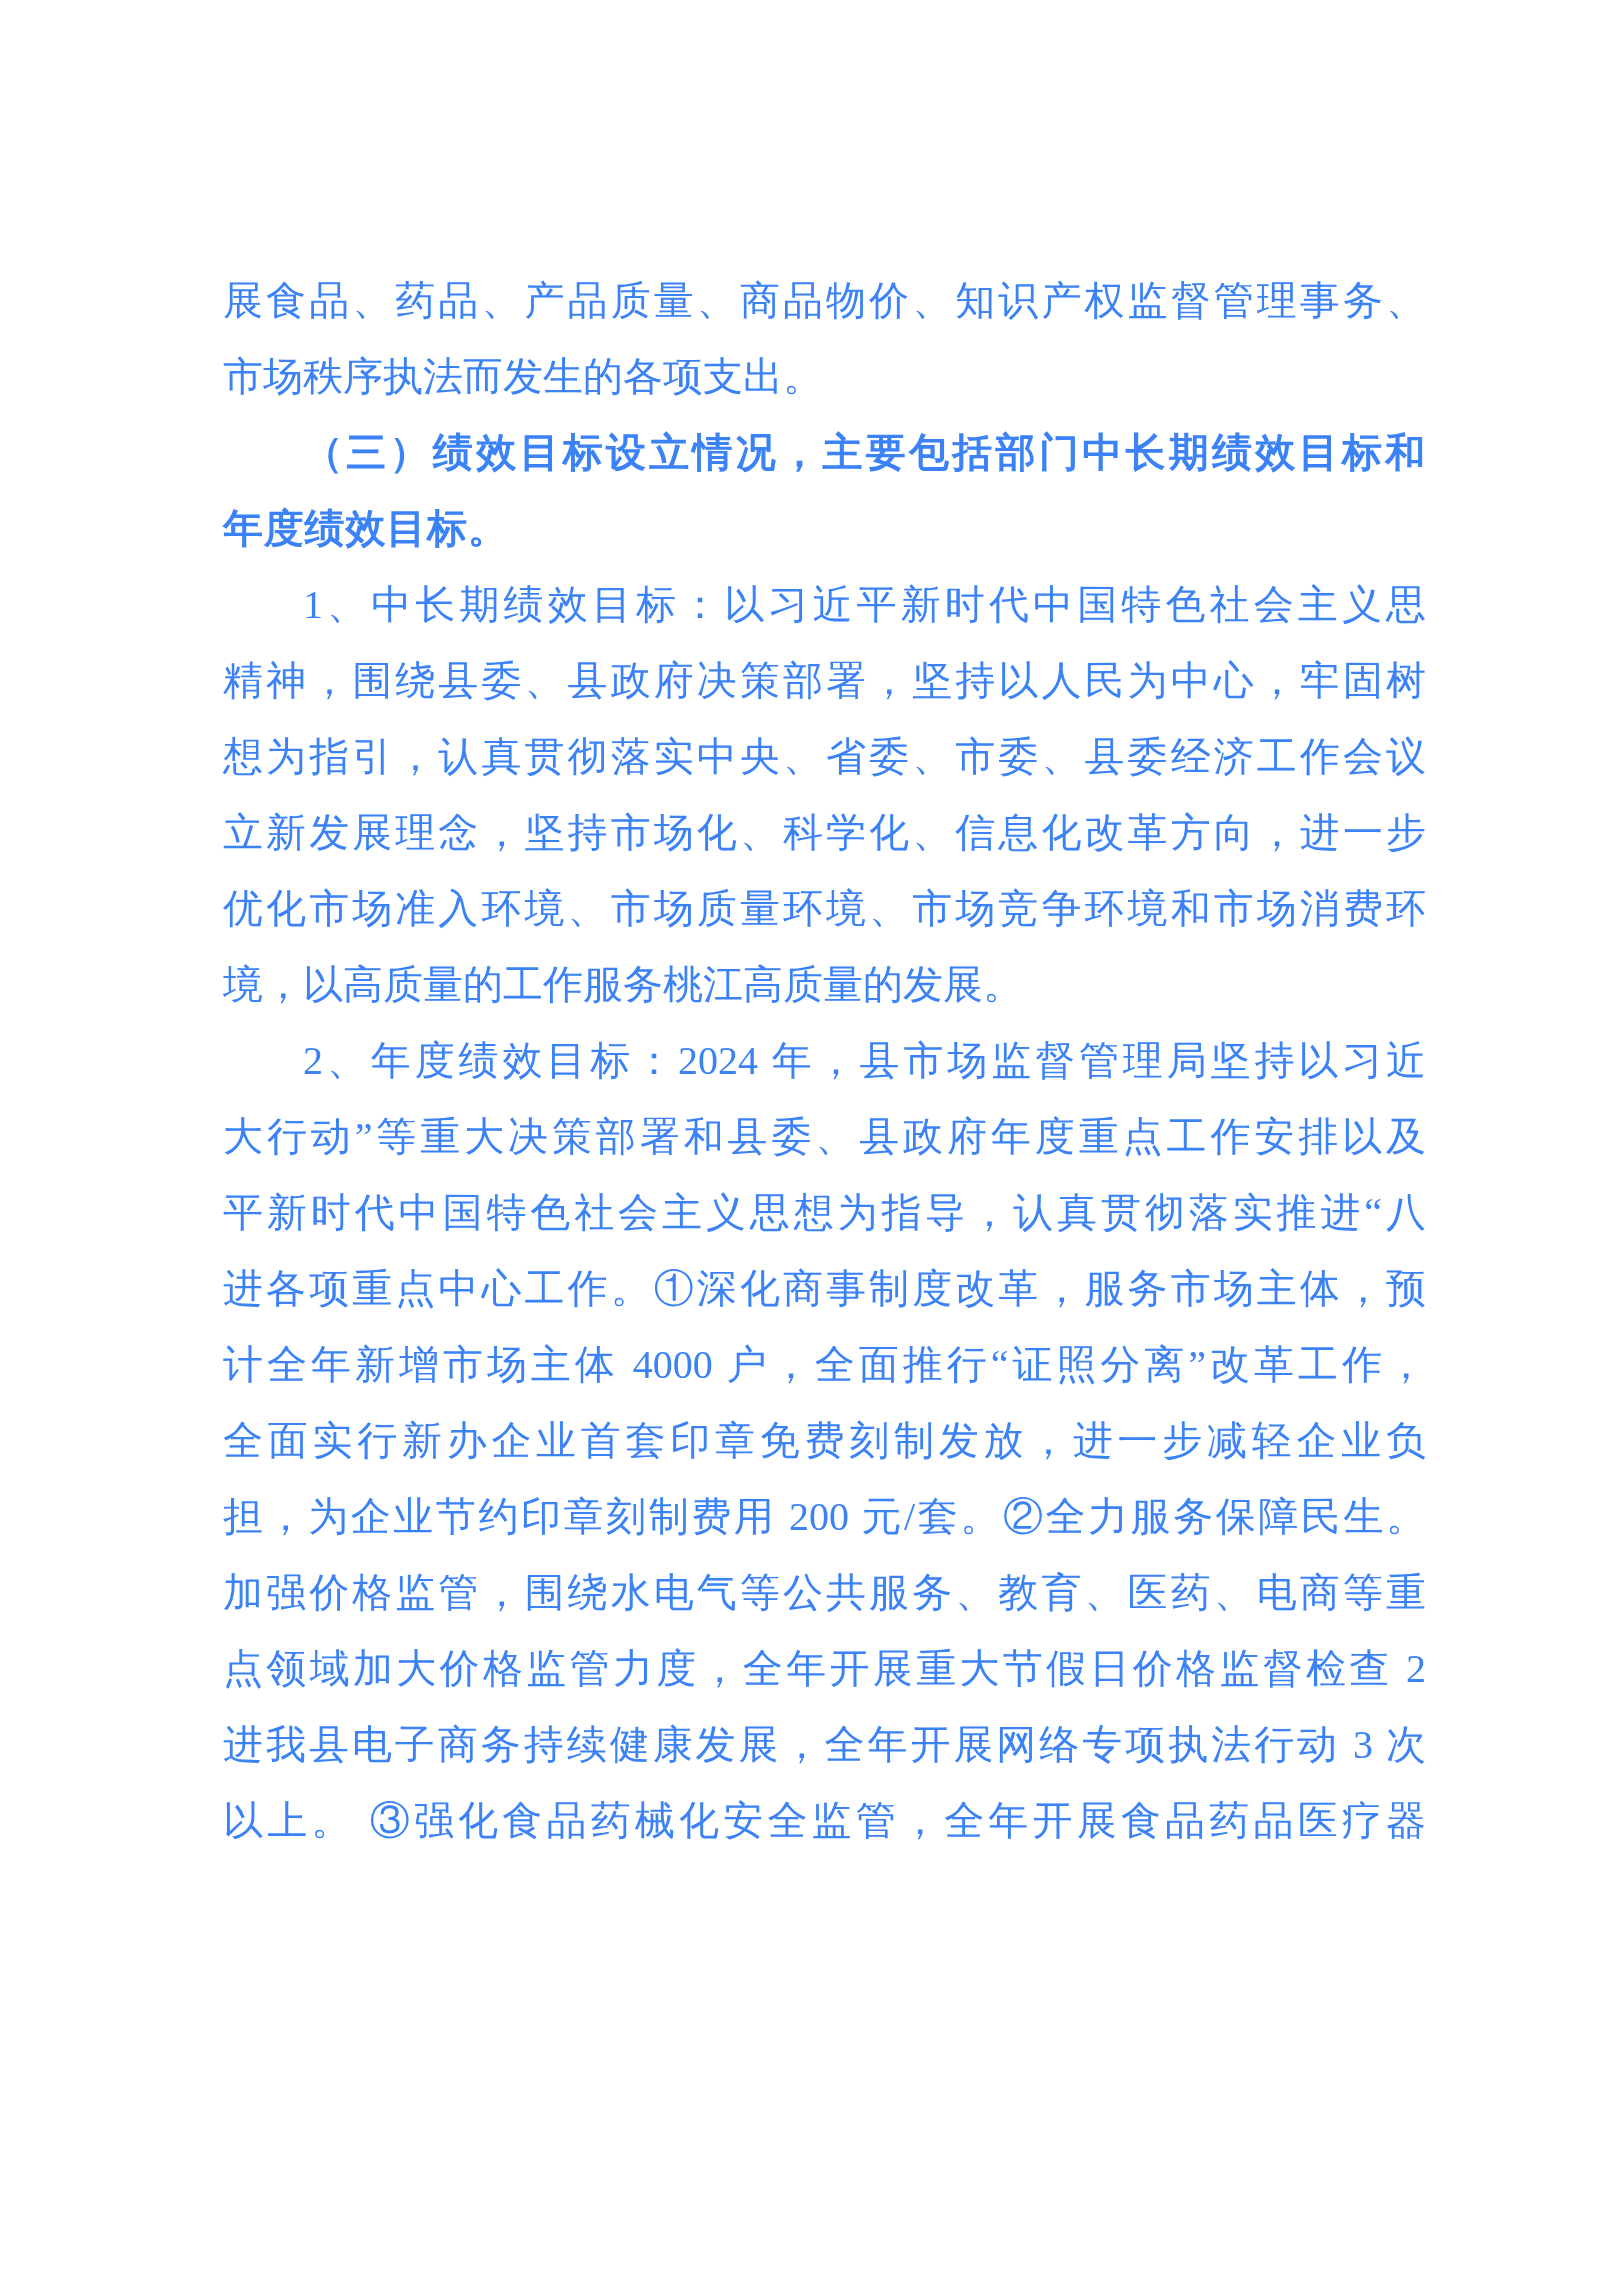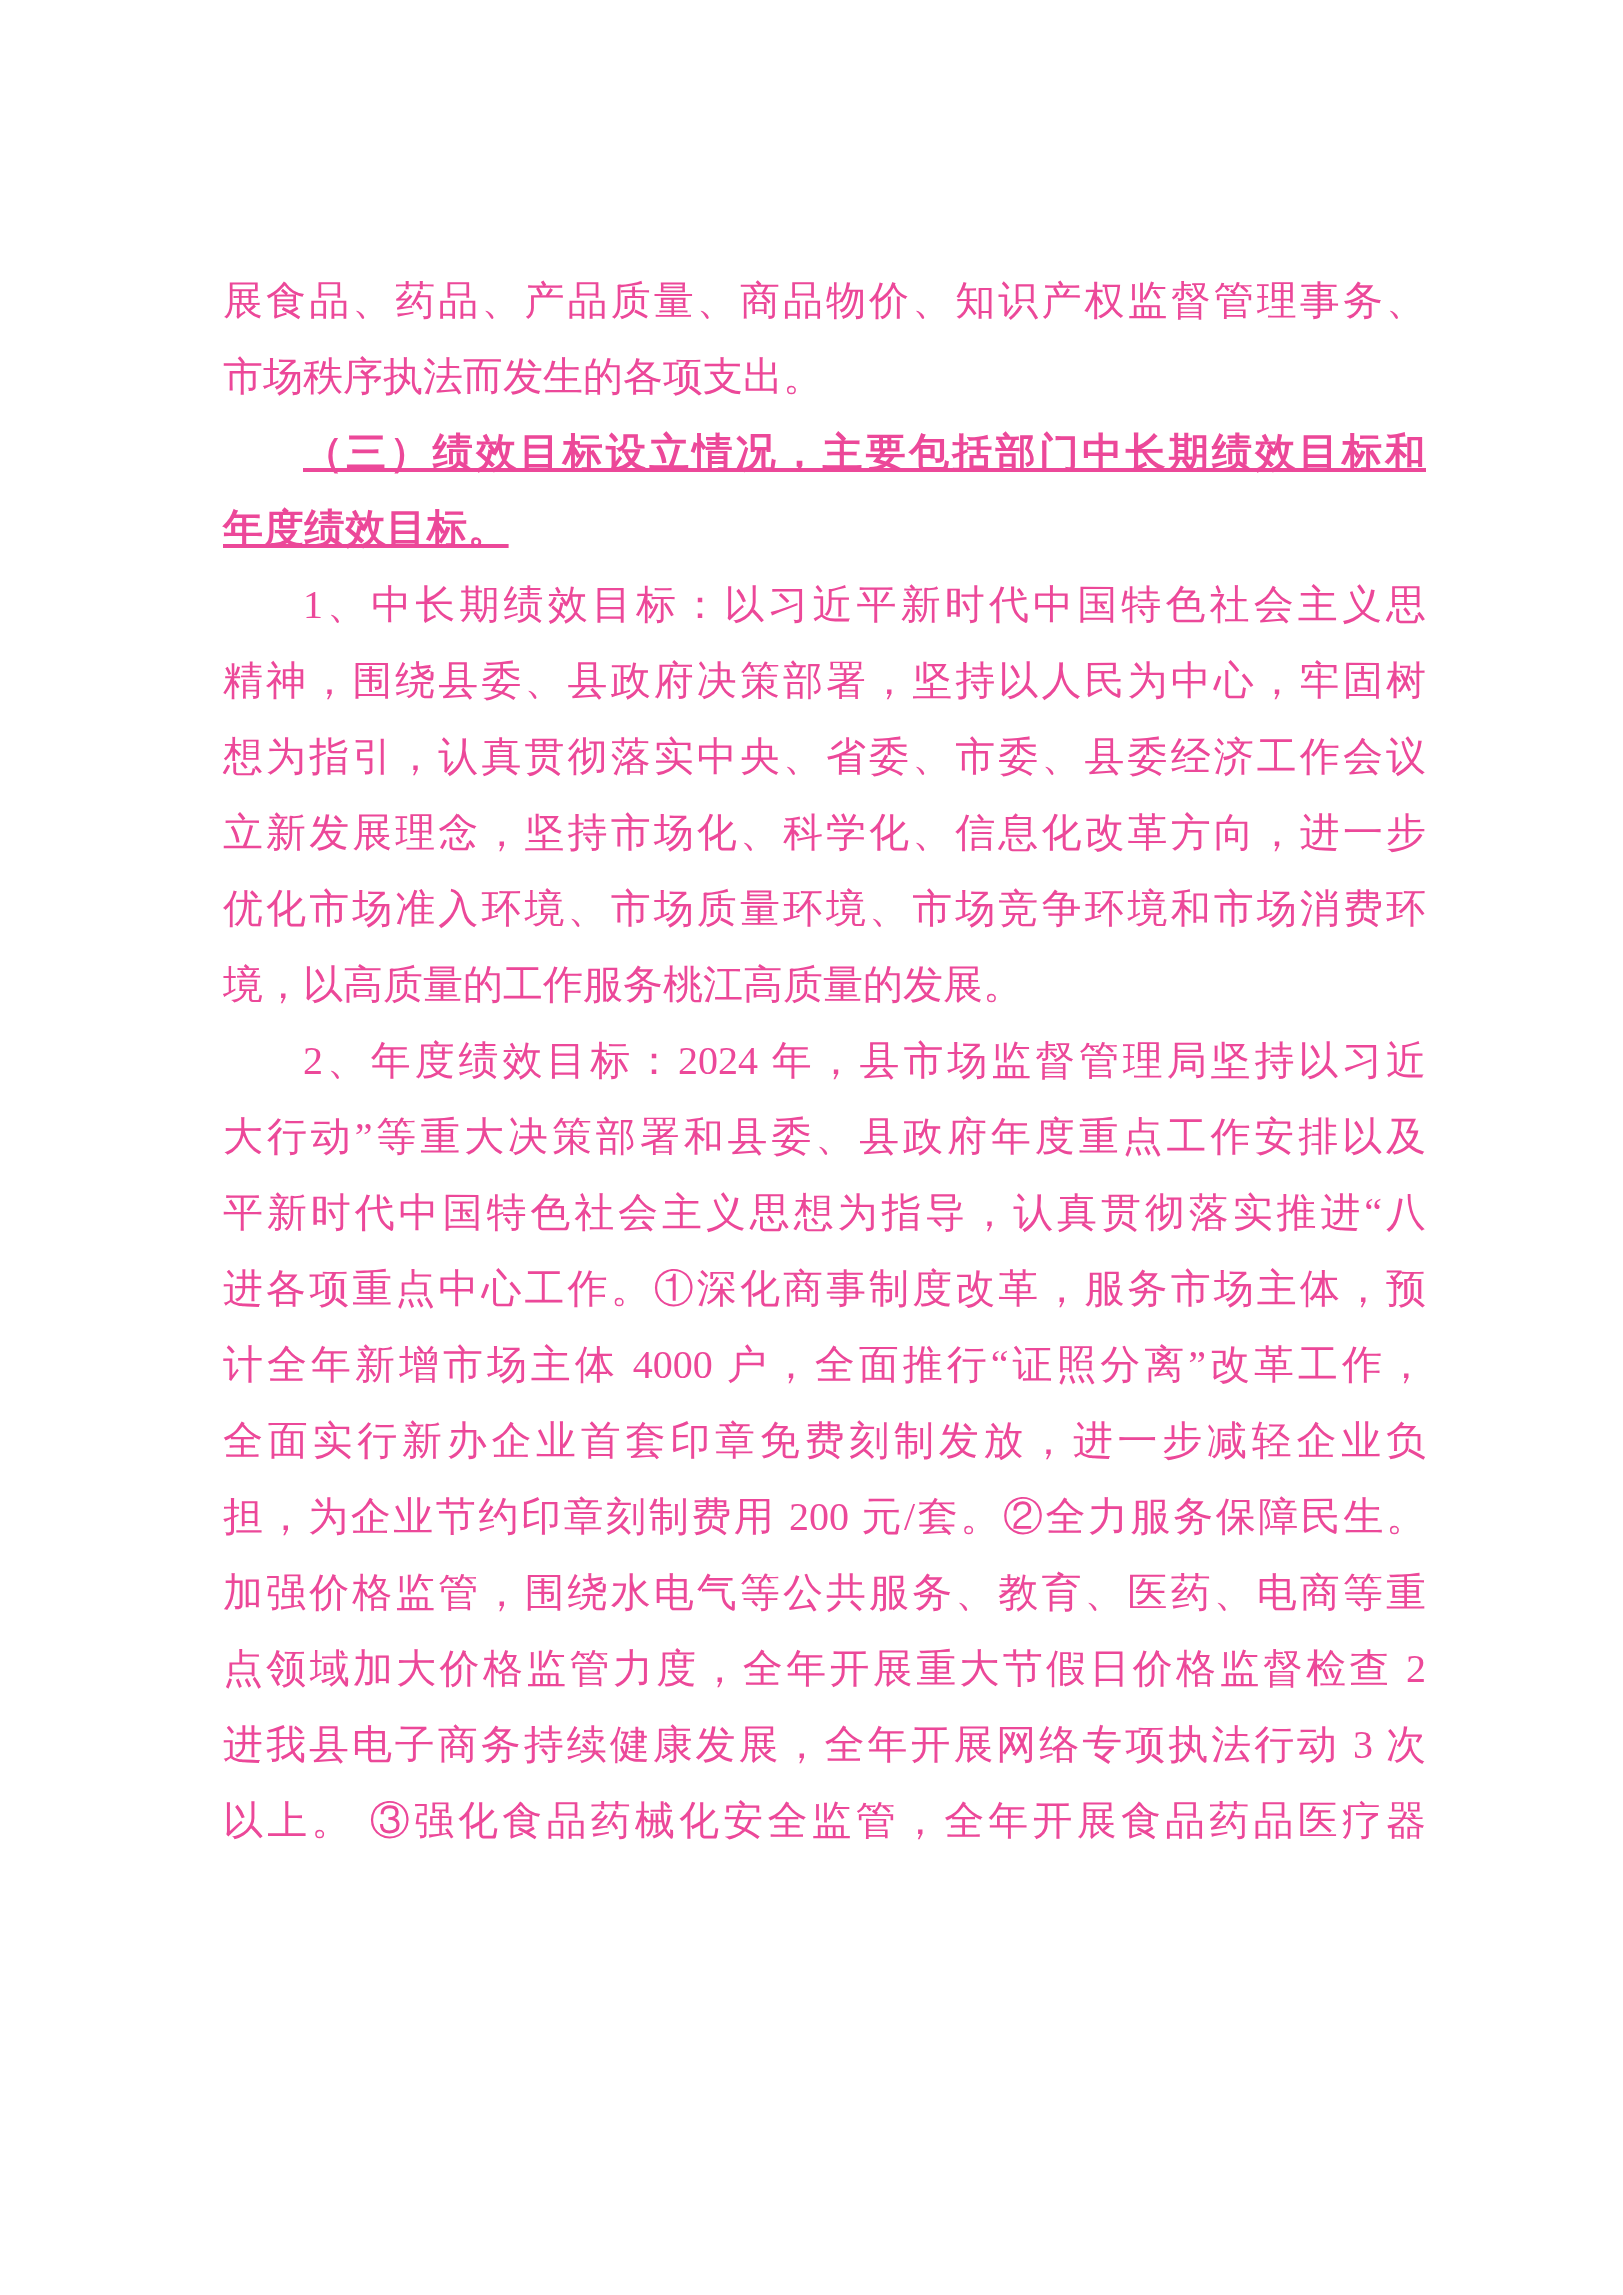--- a/index.html
+++ b/index.html
@@ -19,40 +19,39 @@
     left: 0; top: 0;
     width: 1623px;
     height: 2295px;
     background: #ffffff;
   }
   .text-block {
     position: absolute;
     left: 223px;
     top: 263px;
     width: 1203px;
-    color: #ec4899;
+    color: #3b82f6;
     font-size: 40px;
     line-height: 76px;
   }
   .para { margin: 0; padding: 0; }
   .line {
     text-align: justify;
     text-align-last: justify;
     text-justify: inter-character;
     -moz-text-align-last: justify;
   }
   .line.left {
     text-align: right;
     text-align-last: left;
   }
   .line.indent { text-indent: 2em; }
   .para.bold .line {
     font-weight: 700;
     letter-spacing: 0.8px;
-    text-decoration: underline;
   }
 </style>
 </head>
 <body>
 
 <div class="page">
   <div class="text-block">
 
     <div class="para">
       <div class="line">展食品、药品、产品质量、商品物价、知识产权监督管理事务、</div>

